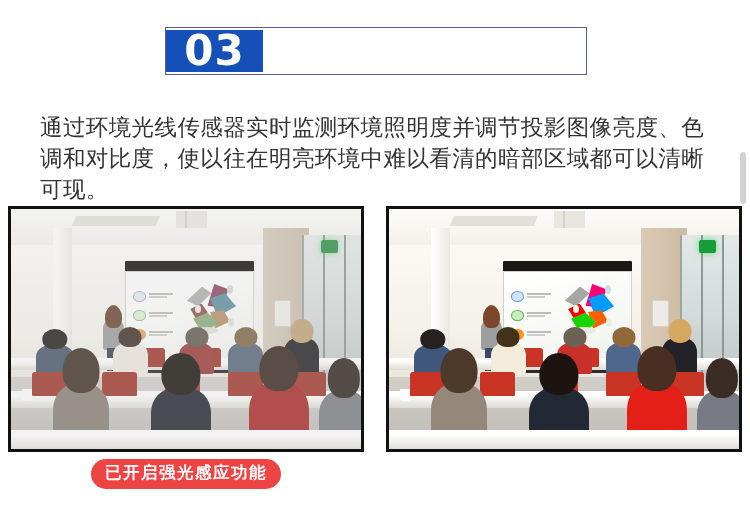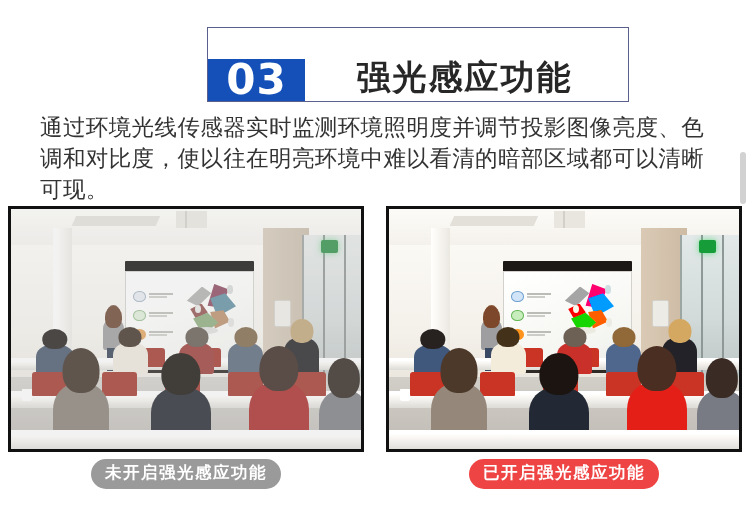--- a/index.html
+++ b/index.html
@@ -15,26 +15,25 @@
     font-family: "DejaVu Sans", "Liberation Sans", sans-serif;
     position: relative;
   }
 
   
   .section-header {
     position: absolute;
     left: 165px;
     top: 27px;
     width: 422px;
-    height: 75px;
+    height: 48px;
     display: flex;
-    align-items: flex-end;
+    align-items: center;
     border: 1px solid #5b5f8c;
     background: #ffffff;
-    margin-left: 42px;
   }
   .section-number {
     width: 97px;
     background: #1450b8;
     color: #ffffff;
     font-size: 42px;
     font-weight: bold;
     letter-spacing: 1px;
     display: flex;
     align-items: center;
@@ -297,21 +296,20 @@
     height: 52px;
     background: #d2d2d2;
     border-radius: 3px;
   }
 </style>
 </head>
 <body>
 
 <div class="section-header">
   <div class="section-number">03</div>
-  <div class="section-title">强光感应功能</div>
 </div>
 
 <p class="description">通过环境光线传感器实时监测环境照明度并调节投影图像亮度、色调和对比度，使以往在明亮环境中难以看清的暗部区域都可以清晰可现。</p>
 
 <div class="compare-row">
 
   <div class="photo-card">
     <div class="photo-frame">
       <div class="scene dim">
 
@@ -560,22 +558,19 @@
         </div>
         <div class="table-row-desk" style="top:92%;height:9%"></div>
 
       </div>
     </div>
   </div>
 </div>
 
 <div class="caption-row">
   <div class="caption-slot">
-    <span class="pill off">未开启强光感应功能</span>
-  </div>
-  <div class="caption-slot">
     <span class="pill on">已开启强光感应功能</span>
   </div>
 </div>
 
 <div class="scrollbar-track">
   <div class="scrollbar-thumb"></div>
 </div>
 
 </body></html>

